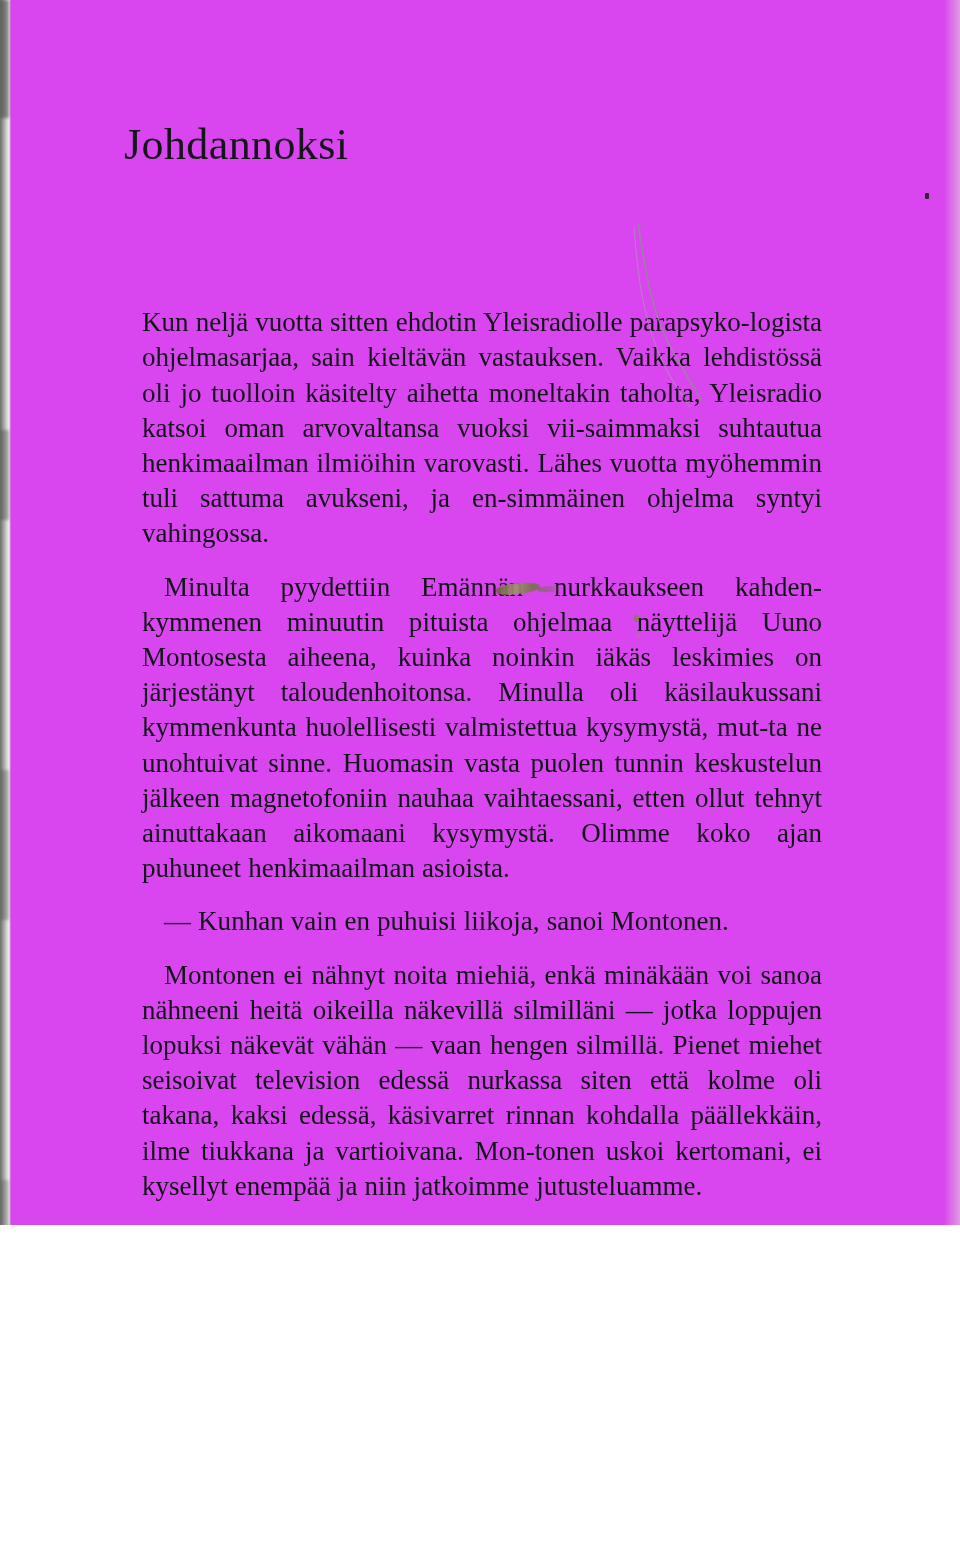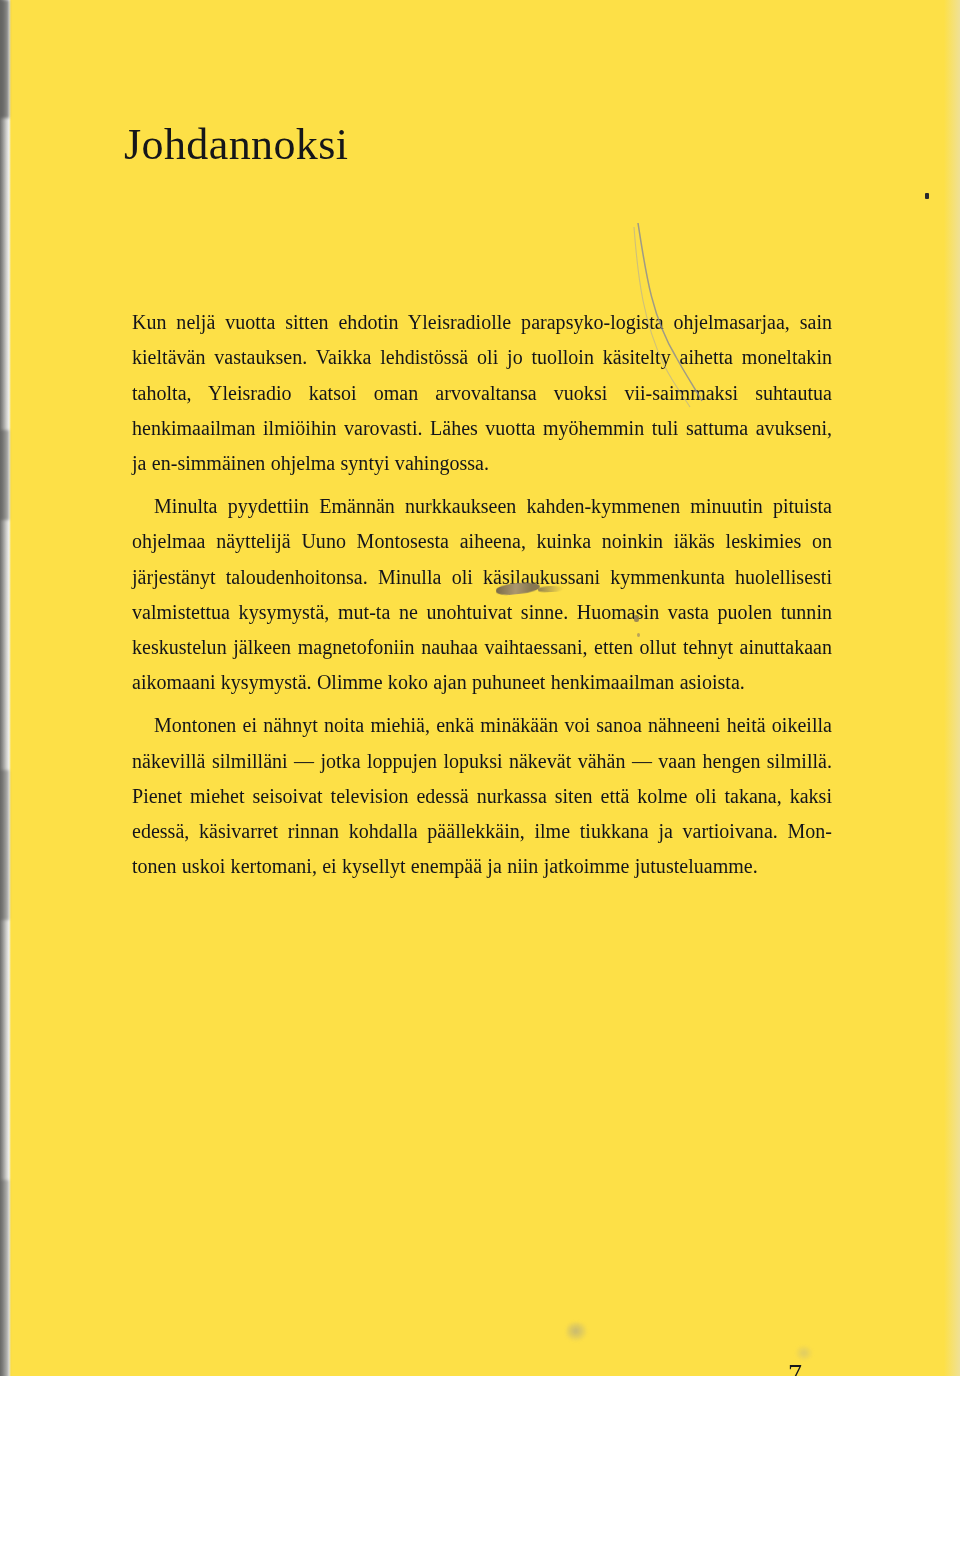--- a/index.html
+++ b/index.html
@@ -4,22 +4,22 @@
 <style>
   html, body {
     margin: 0;
     padding: 0;
     background: #ffffff;
   }
 
   .page {
     position: relative;
     width: 960px;
-    height: 1376px;
-    background: #fde047;
+    height: 1225px;
+    background: #d946ef;
     overflow: hidden;
     font-family: "Liberation Serif", "DejaVu Serif", serif;
   }
 
   
   .gutter-shadow {
     position: absolute;
     left: 0;
     top: 0;
     width: 11px;
@@ -69,22 +69,22 @@
     font-weight: 400;
     margin: 0;
     padding-top: 122px;
   }
 
   .body-text {
     margin-top: 137px;
   }
 
   .para {
-    margin: 8px;
-    font-size: 20px;
+    margin: 18px;
+    font-size: 27px;
     line-height: 35.2px;
     color: #13141a;
     text-align: justify;
     text-justify: inter-word;
     hyphens: manual;
     letter-spacing: 0.02px;
     word-spacing: 0.3px;
   }
   .para.indent {
     text-indent: 22px;
@@ -150,20 +150,21 @@
   <div class="content">
 
     <h1 class="page-title">Johdannoksi</h1>
 
     <div class="body-text">
 
       <p class="para no-indent">Kun neljä vuotta sitten ehdotin Yleisradiolle parapsyko-logista ohjelmasarjaa, sain kieltävän vastauksen. Vaikka lehdistössä oli jo tuolloin käsitelty aihetta moneltakin taholta, Yleisradio katsoi oman arvovaltansa vuoksi vii-saimmaksi suhtautua henkimaailman ilmiöihin varovasti. Lähes vuotta myöhemmin tuli sattuma avukseni, ja en-simmäinen ohjelma syntyi vahingossa.</p>
 
       <p class="para indent">Minulta pyydettiin Emännän nurkkaukseen kahden-kymmenen minuutin pituista ohjelmaa näyttelijä Uuno Montosesta aiheena, kuinka noinkin iäkäs leskimies on järjestänyt taloudenhoitonsa. Minulla oli käsilaukussani kymmenkunta huolellisesti valmistettua kysymystä, mut-ta ne unohtuivat sinne. Huomasin vasta puolen tunnin keskustelun jälkeen magnetofoniin nauhaa vaihtaessani, etten ollut tehnyt ainuttakaan aikomaani kysymystä. Olimme koko ajan puhuneet henkimaailman asioista.</p>
 
+      <p class="para dialogue">— Kunhan vain en puhuisi liikoja, sanoi Montonen.</p>
 
 
       <p class="para indent">Montonen ei nähnyt noita miehiä, enkä minäkään voi sanoa nähneeni heitä oikeilla näkevillä silmilläni — jotka loppujen lopuksi näkevät vähän — vaan hengen silmillä. Pienet miehet seisoivat television edessä nurkassa siten että kolme oli takana, kaksi edessä, käsivarret rinnan kohdalla päällekkäin, ilme tiukkana ja vartioivana. Mon-tonen uskoi kertomani, ei kysellyt enempää ja niin jatkoimme jutusteluamme.</p>
 
 
     </div>
 
     <div class="page-number">7</div>
 
   </div>

